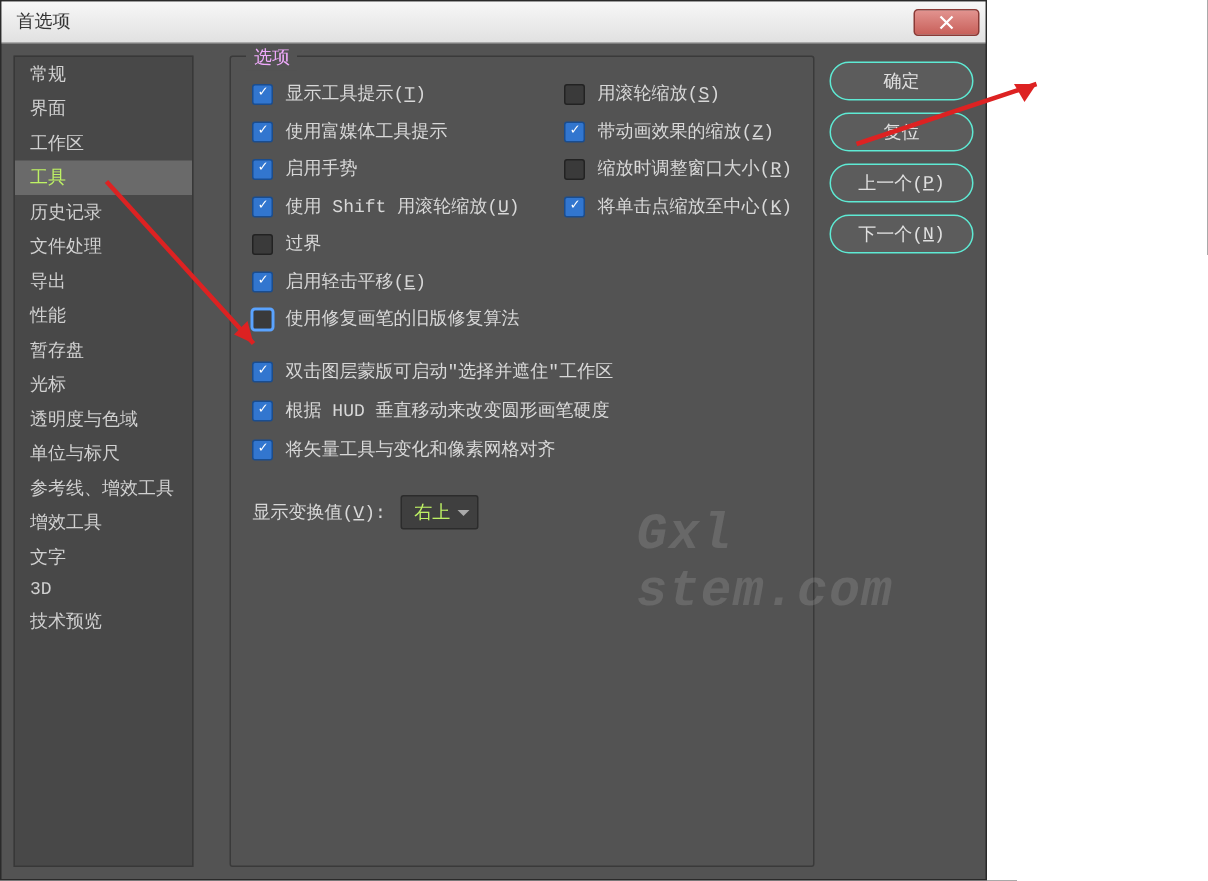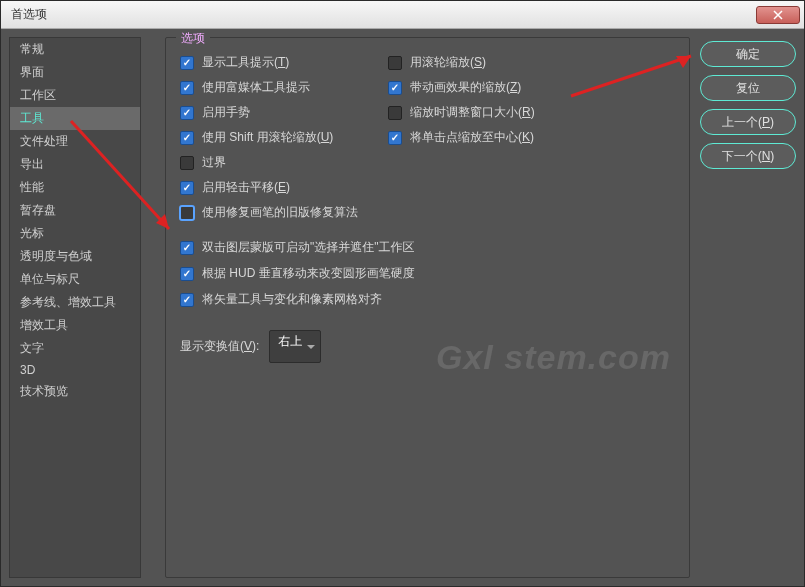--- a/index.html
+++ b/index.html
@@ -1,39 +1,39 @@
 <!DOCTYPE html>
 <html><head>
   <meta charset="utf-8">
   <style>
     * { box-sizing: border-box; margin: 0; padding: 0; }
     body { font-family: "Microsoft YaHei", Arial, sans-serif; background: #fff; }
-    .dialog { width: 805px; height: 587px; background: #535353; position: relative; border: 1px solid #2a2a2a; }
+    .dialog { width: 658px; height: 587px; background: #535353; position: relative; border: 1px solid #2a2a2a; }
     .titlebar { height: 28px; background: linear-gradient(#f7f7f7, #e1e1e1); border-bottom: 1px solid #aaa; display: flex; align-items: center; justify-content: space-between; padding: 0 4px 0 10px; }
     .titlebar-title { font-size: 12px; color: #333; }
     .close-btn { width: 44px; height: 18px; background: linear-gradient(#e2938f,#c8605a); border: 1px solid #8a3a36; border-radius: 3px; display: flex; align-items: center; justify-content: center; cursor: pointer; }
     .close-btn svg { width: 10px; height: 10px; }
-    .content { display: flex; height: calc(100% - 28px); padding: 8px; gap: 24px; }
+    .content { display: flex; height: calc(100% - 28px); padding: 8px; gap: 24px; font-family: Liberation Mono, monospace; }
     .sidebar { width: 132px; background: #484848; border: 1px solid #383838; overflow: hidden; }
     .sidebar-item { padding: 3px 10px; font-size: 12px; color: #d0d0d0; cursor: pointer; }
-    .sidebar-item.selected { background: #6a6a6a; color: #5eead4; }
+    .sidebar-item.selected { background: #6a6a6a; color: #bef264; }
     .main { flex: 1; display: flex; gap: 10px; }
     .options-panel { flex: 1; border: 1px solid #3a3a3a; border-radius: 2px; padding: 10px 14px 14px; position: relative; }
     .panel-title { position: absolute; top: -8px; left: 10px; background: #535353; padding: 0 5px; font-size: 12px; color: #f0abfc; }
     .options-grid { display: flex; gap: 30px; margin-top: 6px; }
     .options-col { display: flex; flex-direction: column; gap: 8px; }
     .check-row { display: flex; align-items: center; gap: 8px; font-size: 12px; color: #d8d8d8; white-space: nowrap; }
     .checkbox { width: 14px; height: 14px; border: 1px solid #222; background: #3a3a3a; border-radius: 2px; display: inline-flex; align-items: center; justify-content: center; cursor: pointer; flex-shrink: 0; }
     .checkbox.checked { background: #3276cf; border-color: #1a4d8f; }
     .checkbox.checked::after { content: "✓"; color: #fff; font-size: 10px; font-weight: bold; line-height: 1; }
     .checkbox.highlighted { outline: 2px solid #5aa3ff; outline-offset: -1px; }
     .u { text-decoration: underline; }
     .extra-rows { margin-top: 18px; display: flex; flex-direction: column; gap: 9px; }
     .dropdown-row { margin-top: 22px; display: flex; align-items: center; gap: 10px; font-size: 12px; color: #d8d8d8; }
-    .dropdown { background: #3f3f3f; border: 1px solid #2c2c2c; color: #ffffff; padding: 2px 18px 12px 8px; font-size: 12px; border-radius: 2px; position: relative; cursor: pointer; }
+    .dropdown { background: #3f3f3f; border: 1px solid #2c2c2c; color: #bef264; padding: 2px 18px 2px 8px; font-size: 12px; border-radius: 2px; position: relative; cursor: pointer; }
     .dropdown::after { content: ""; position: absolute; right: 5px; top: 50%; transform: translateY(-50%); border-left: 4px solid transparent; border-right: 4px solid transparent; border-top: 4px solid #aaa; }
     .buttons-col { width: 96px; display: flex; flex-direction: column; gap: 8px; padding-top: 4px; }
     .btn { height: 26px; background: #5c5c5c; border: 1px solid #5eead4; border-radius: 13px; color: #e0e0e0; font-size: 12px; display: flex; align-items: center; justify-content: center; cursor: pointer; }
     .watermark { position: absolute; left: 270px; top: 300px; font-size: 34px; color: rgba(200,200,200,0.18); font-weight: bold; font-style: italic; letter-spacing: 1px; pointer-events: none; }
     .arrow { position: absolute; pointer-events: none; }
     .arrow-line { stroke: #d22; stroke-width: 3; fill: none; }
     .arrow-head { fill: #d22; }
   </style>
 </head>
 <body>
@@ -46,20 +46,21 @@
           <path d="M1 1 L9 9 M9 1 L1 9" stroke="#fff" stroke-width="1.5"></path>
         </svg>
     </div>
   </div>
   <div class="content">
     <div class="sidebar" id="sidebar">
         <div class="sidebar-item">常规</div>
         <div class="sidebar-item">界面</div>
         <div class="sidebar-item">工作区</div>
         <div class="sidebar-item selected">工具</div>
+        <div class="sidebar-item">历史记录</div>
         <div class="sidebar-item">文件处理</div>
         <div class="sidebar-item">导出</div>
         <div class="sidebar-item">性能</div>
         <div class="sidebar-item">暂存盘</div>
         <div class="sidebar-item">光标</div>
         <div class="sidebar-item">透明度与色域</div>
         <div class="sidebar-item">单位与标尺</div>
         <div class="sidebar-item">参考线、增效工具</div>
         <div class="sidebar-item">增效工具</div>
         <div class="sidebar-item">文字</div>

